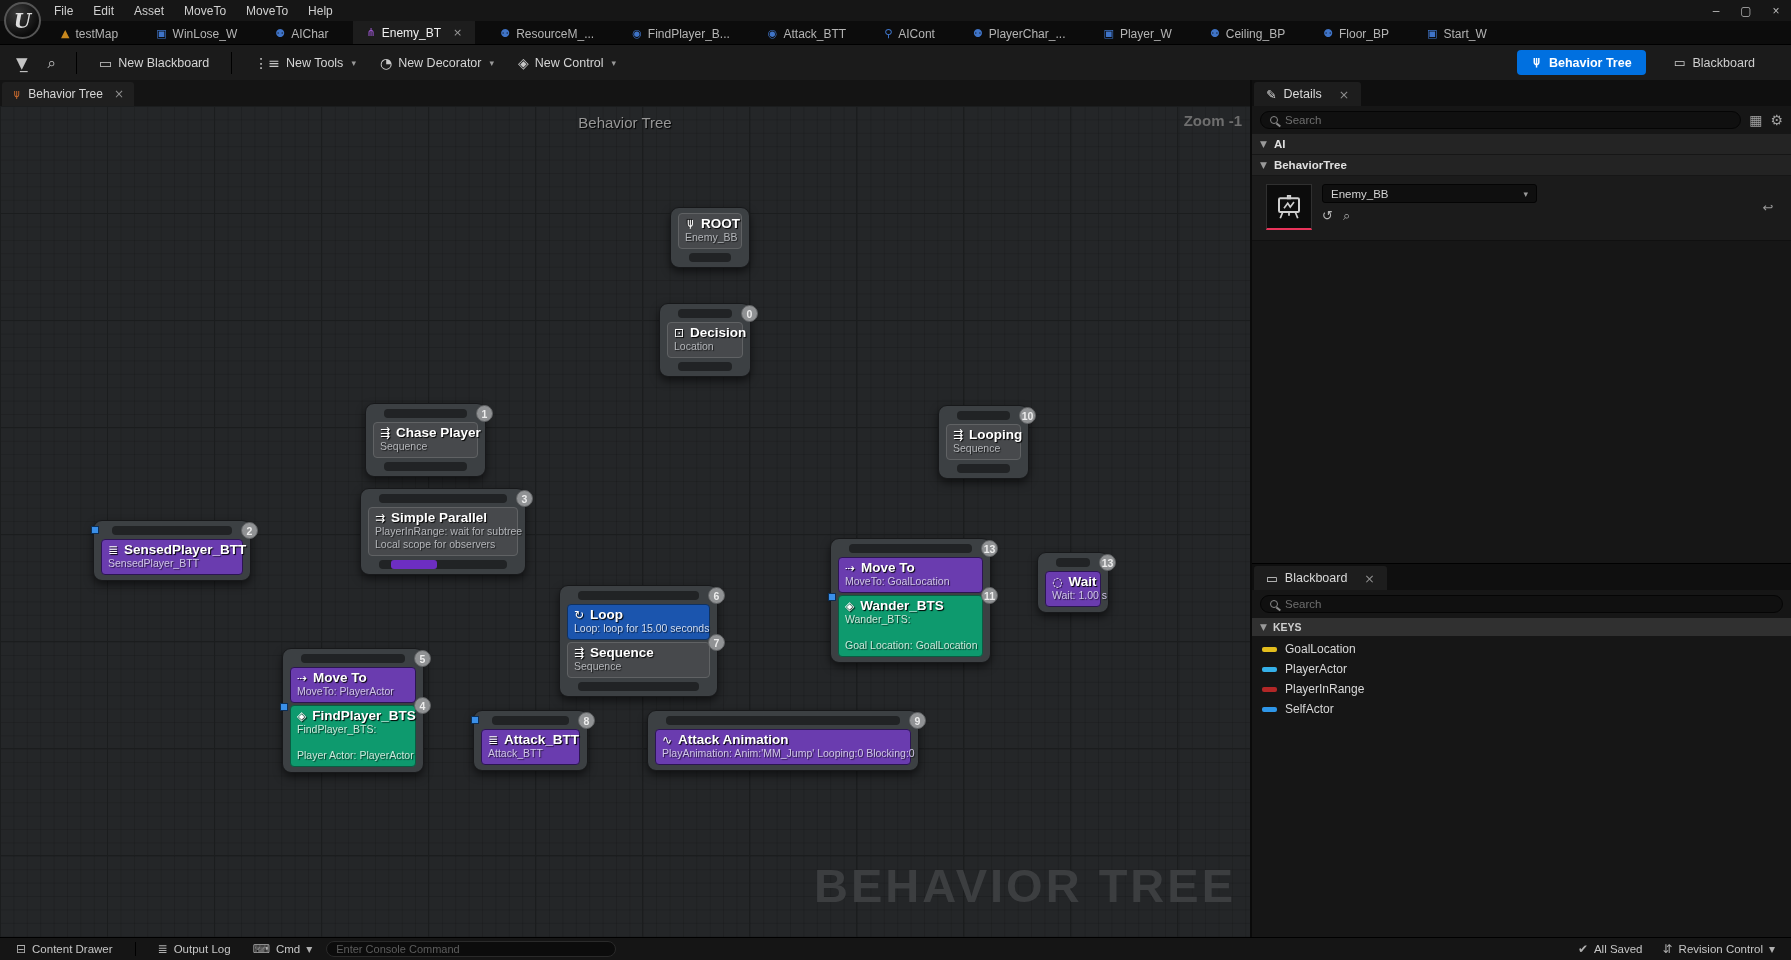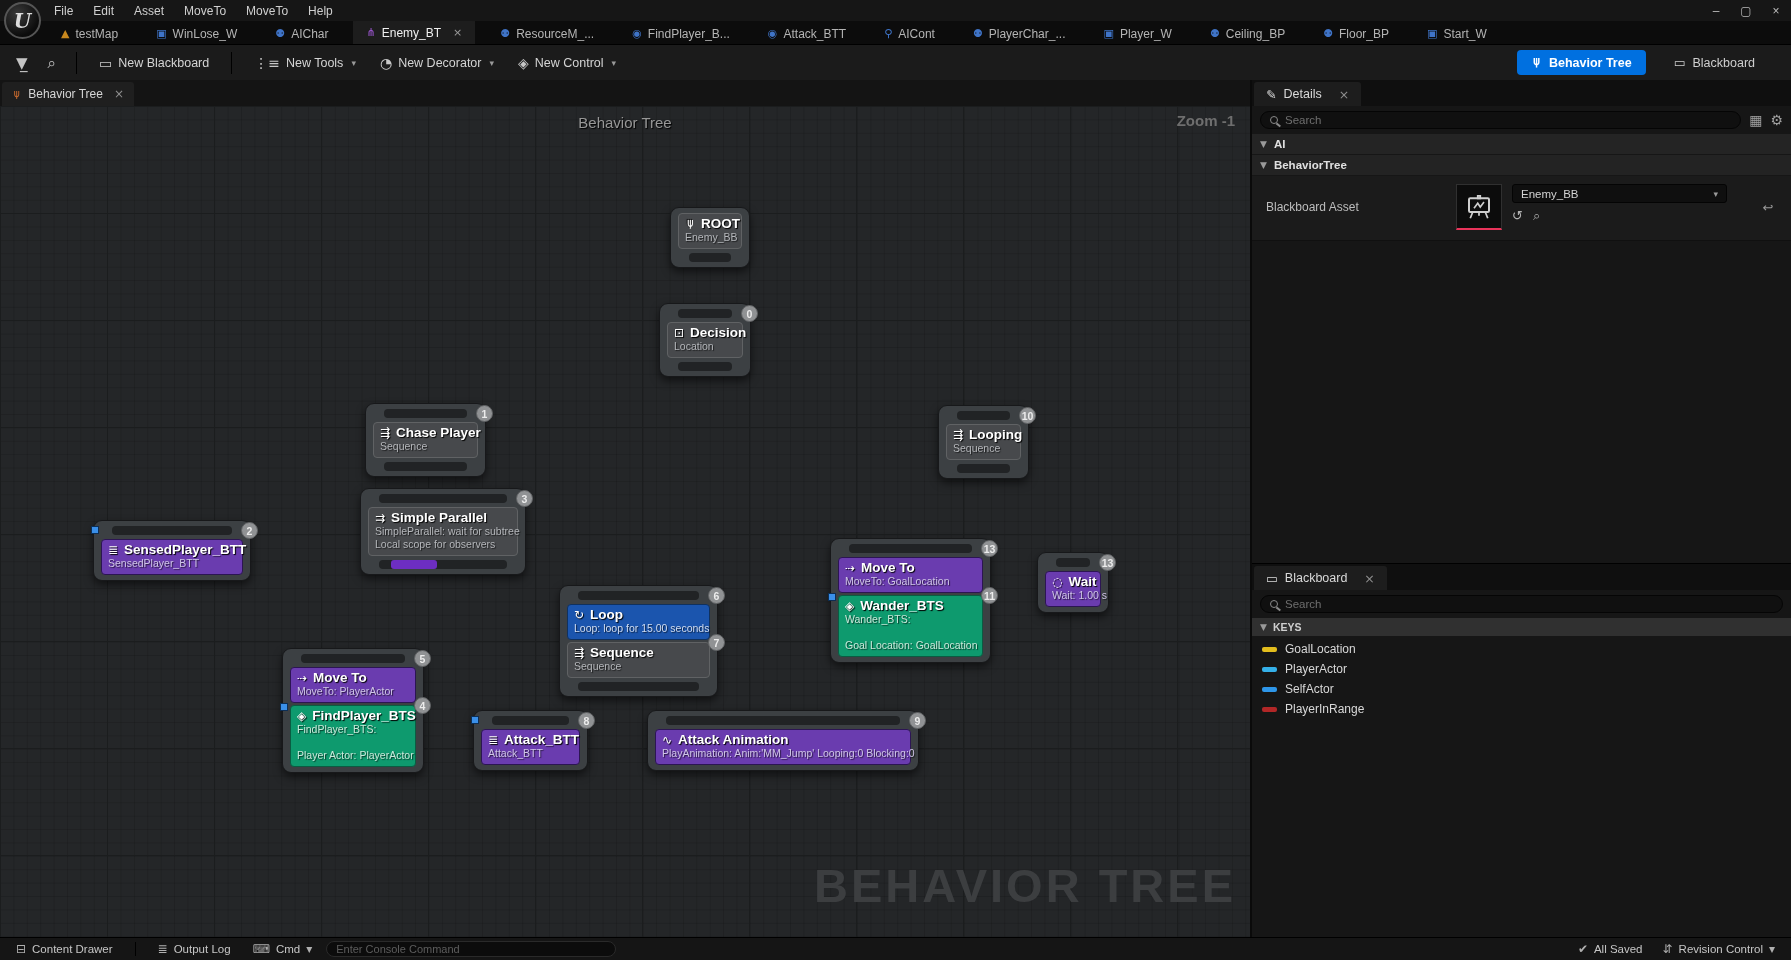--- a/index.html
+++ b/index.html
@@ -49,21 +49,21 @@
   
   .canvas { position:relative; flex:1; background:#242628; overflow:hidden;
     background-image:
       linear-gradient(#1b1d1e 1px, transparent 1px),
       linear-gradient(90deg,#1b1d1e 1px, transparent 1px),
       linear-gradient(rgba(0,0,0,.13) 1px, transparent 1px),
       linear-gradient(90deg,rgba(0,0,0,.13) 1px, transparent 1px);
     background-size:107px 107px,107px 107px,13.4px 13.4px,13.4px 13.4px;}
   .canvas-title { position:absolute; top:8px; left:0; right:0; text-align:center; color:#979797; font-size:15px;
                   text-shadow:1px 1px 1px #000; z-index:3;}
-  .zoom-label { position:absolute; top:6px; right:15px; color:#6e6e6e; font-size:15px; font-weight:bold; z-index:3;}
+  .zoom-label { position:absolute; top:6px; right:8px; color:#6e6e6e; font-size:15px; font-weight:bold; z-index:3;}
   .watermark { position:absolute; right:14px; bottom:24px; color:#3c3e40; font-size:47px; font-weight:bold;
                letter-spacing:3px; z-index:1; font-family:"Liberation Sans",sans-serif;}
   #edges { position:absolute; inset:0; z-index:1; pointer-events:none;}
 
   
   .bt-node { position:absolute; z-index:2; background:#3c4043; border:1px solid #17181a; border-radius:9px;
              padding:5px 7px; box-shadow:0 4px 8px rgba(0,0,0,.55);}
   .pill { position:relative; height:9px; background:#212325; border-radius:4px; margin:0 11px;}
   .pill.top { margin-bottom:4px; }
   .pill.bottom { margin-top:4px; }
@@ -322,21 +322,21 @@
             <div class="pill bottom"></div>
             <div class="badge" style="right: -8px; top: 1px;">10</div>
           </div>
           <div class="bt-node" style="left: 360px; top: 382px; width: 166px;">
             <div class="pill top"></div>
             <div class="sec composite">
               <div class="n-title">
                 <span class="nico ico">⇉</span>
                 <span>Simple Parallel</span>
               </div>
-              <div class="n-line">SimpleParallel: wait for subtree</div>
+              <div class="n-line">PlayerInRange: wait for subtree</div>
               <div class="n-line">Local scope for observers</div>
             </div>
             <div class="pill bottom">
               <div class="pill-accent"></div>
             </div>
             <div class="badge" style="right: -8px; top: 1px;">3</div>
           </div>
           <div class="bt-node" style="left: 93px; top: 414px; width: 158px;">
             <div class="pill top"></div>
             <div class="sec task">
@@ -472,21 +472,20 @@
         </div>
         <div class="cat-row">
           <span class="tri ico">▼</span>
           <span>AI</span>
         </div>
         <div class="cat-row" style="background:#232323;">
           <span class="tri ico">▼</span>
           <span>BehaviorTree</span>
         </div>
         <div class="prop-row">
-          <div class="prop-label">Blackboard Asset</div>
           <div class="thumb">
             <svg width="30" height="30" viewBox="0 0 24 24">
               <rect x="4" y="5" width="16" height="11" rx="1" fill="none" stroke="#cfcfcf" stroke-width="1.6"></rect>
               <path d="M8 13 L11 9 L13 12 L16 8" fill="none" stroke="#cfcfcf" stroke-width="1.3"></path>
               <path d="M11 3 h2 v2 h-2 z M7 16 L5 21 M17 16 L19 21 M12 16 v3" stroke="#cfcfcf" stroke-width="1.4" fill="none"></path>
             </svg>
           </div>
           <div class="prop-edit">
             <div class="combo">
               <span>Enemy_BB</span>
@@ -525,26 +524,26 @@
         <div id="kb-keys" style="padding-top:3px;">
             <div class="keysrow">
               <span class="keybar" style="background: rgb(227, 189, 29);"></span>
               <span>GoalLocation</span>
             </div>
             <div class="keysrow">
               <span class="keybar" style="background: rgb(53, 176, 232);"></span>
               <span>PlayerActor</span>
             </div>
             <div class="keysrow">
+              <span class="keybar" style="background: rgb(178, 39, 39);"></span>
+              <span>PlayerInRange</span>
+            </div>
+            <div class="keysrow">
               <span class="keybar" style="background: rgb(46, 150, 232);"></span>
               <span>SelfActor</span>
-            </div>
-            <div class="keysrow">
-              <span class="keybar" style="background: rgb(178, 39, 39);"></span>
-              <span>PlayerInRange</span>
             </div>
           </div>
       </div>
     </div>
   </div>
 
   <div class="statusbar">
     <div class="sb-item">
       <span class="ico">⊟</span>
       <span>Content Drawer</span>

